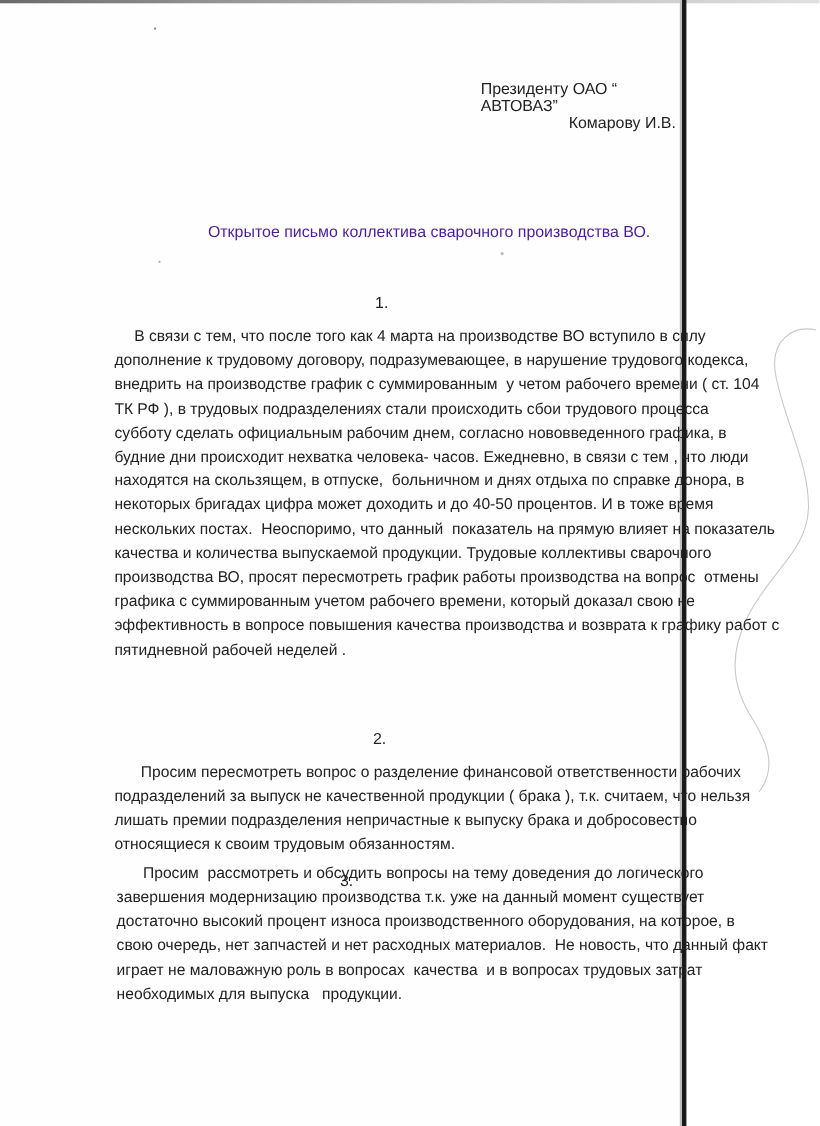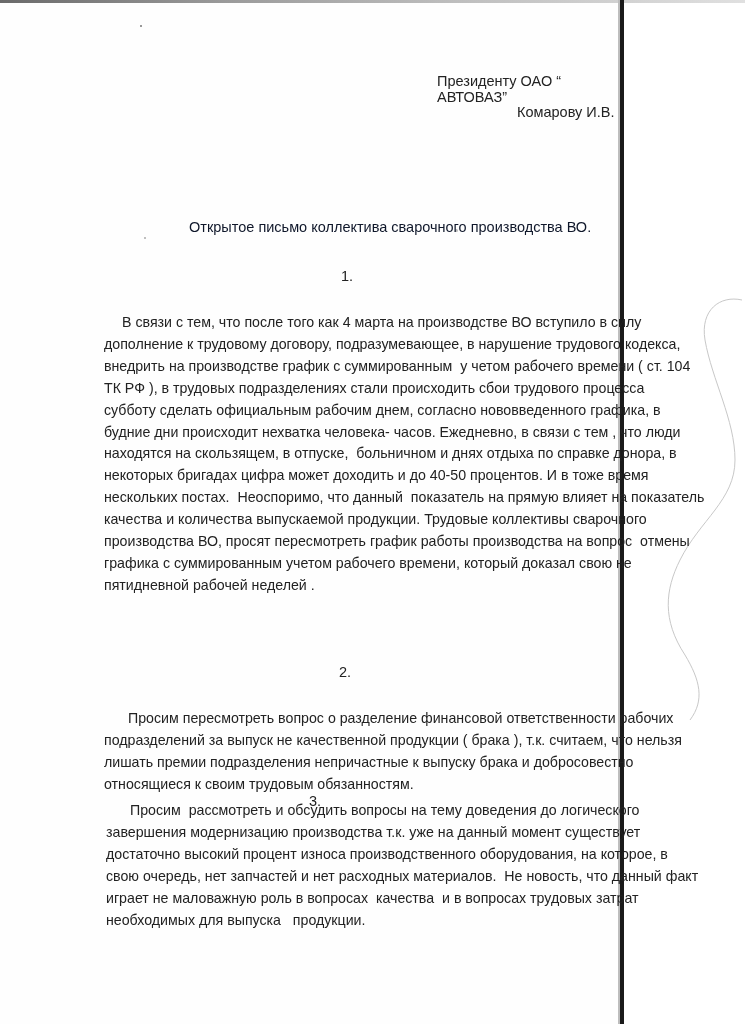--- a/index.html
+++ b/index.html
@@ -25,31 +25,31 @@
   .right-shadow {
     position: absolute; top: 0; right: 4px; width: 2px; height: 1024px;
     background: #bdbdbd;
   }
   .addressee {
     position: absolute; font-size: 14.5px; color: #222;
   }
   .addr-1 { left: 437px; top: 73px; }
   .addr-2 { left: 517px; top: 104px; }
   .title {
-    position: absolute; left: 189px; top: 203px; font-size: 14.5px; color: #0f172a; margin-top: 16px;
+    position: absolute; left: 189px; top: 203px; font-size: 14.5px; color: #4c1d95;
   }
   .num {
     position: absolute; font-size: 14.5px; color: #222;
   }
   .num-1 { left: 341px; top: 268px; }
   .num-2 { left: 339px; top: 664px; }
   .num-3 { left: 309px; top: 793px; }
   .para {
     position: absolute; left: 104px; width: 620px;
-    font-size: 14.2px; line-height: 21.9px; color: #222; margin-top: 16px;
+    font-size: 14.2px; line-height: 21.9px; color: #222;
   }
   .para .line { display: block; white-space: pre; }
   .para .line.first { text-indent: 18px; }
   .p1 { top: 296px; }
   .p2 { top: 692px; }
   .p3 { top: 784px; left: 106px; }
   .p3 .line.first { text-indent: 24px; }
   .p2 .line.first { text-indent: 24px; }
   .speck { position: absolute; background: #777; border-radius: 50%; }
   .sk1 { left: 140px; top: 25px; width: 2px; height: 2px; }
@@ -85,20 +85,21 @@
     <span class="line">внедрить на производстве график с суммированным  у четом рабочего времени ( ст. 104</span>
     <span class="line">ТК РФ ), в трудовых подразделениях стали происходить сбои трудового процесса</span>
     <span class="line">субботу сделать официальным рабочим днем, согласно нововведенного графика, в</span>
     <span class="line">будние дни происходит нехватка человека- часов. Ежедневно, в связи с тем , что люди</span>
     <span class="line">находятся на скользящем, в отпуске,  больничном и днях отдыха по справке донора, в</span>
     <span class="line">некоторых бригадах цифра может доходить и до 40-50 процентов. И в тоже время</span>
     <span class="line">нескольких постах.  Неоспоримо, что данный  показатель на прямую влияет на показатель</span>
     <span class="line">качества и количества выпускаемой продукции. Трудовые коллективы сварочного</span>
     <span class="line">производства ВО, просят пересмотреть график работы производства на вопрос  отмены</span>
     <span class="line">графика с суммированным учетом рабочего времени, который доказал свою не</span>
+    <span class="line">эффективность в вопросе повышения качества производства и возврата к графику работ с</span>
     <span class="line">пятидневной рабочей неделей .</span>
   </div>
 
   <div class="num num-2">2.</div>
   <div class="para p2">
     <span class="line first">Просим пересмотреть вопрос о разделение финансовой ответственности рабочих</span>
     <span class="line">подразделений за выпуск не качественной продукции ( брака ), т.к. считаем, что нельзя</span>
     <span class="line">лишать премии подразделения непричастные к выпуску брака и добросовестно</span>
     <span class="line">относящиеся к своим трудовым обязанностям.</span>
   </div>

